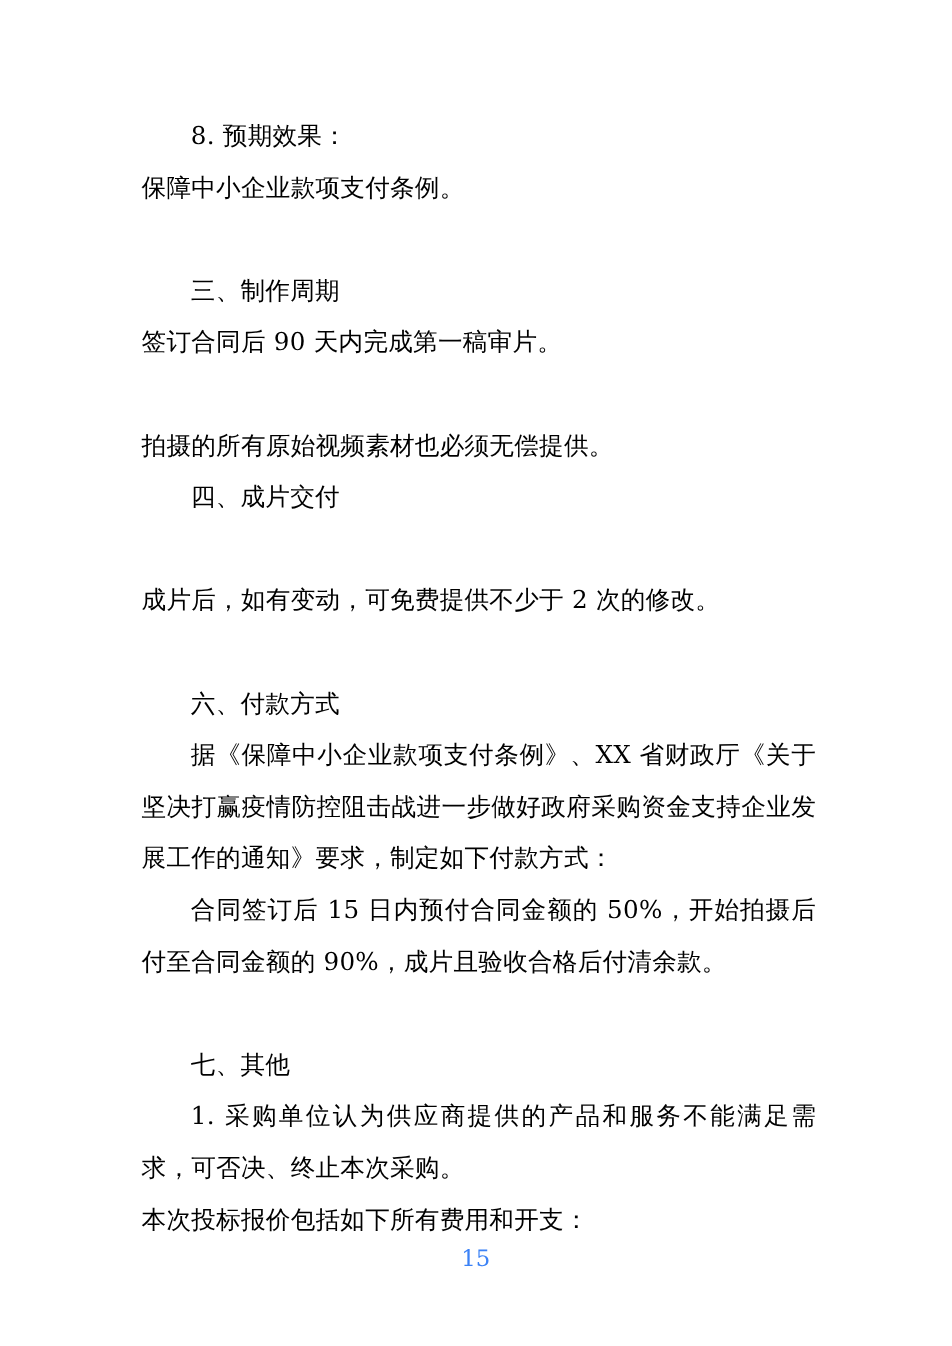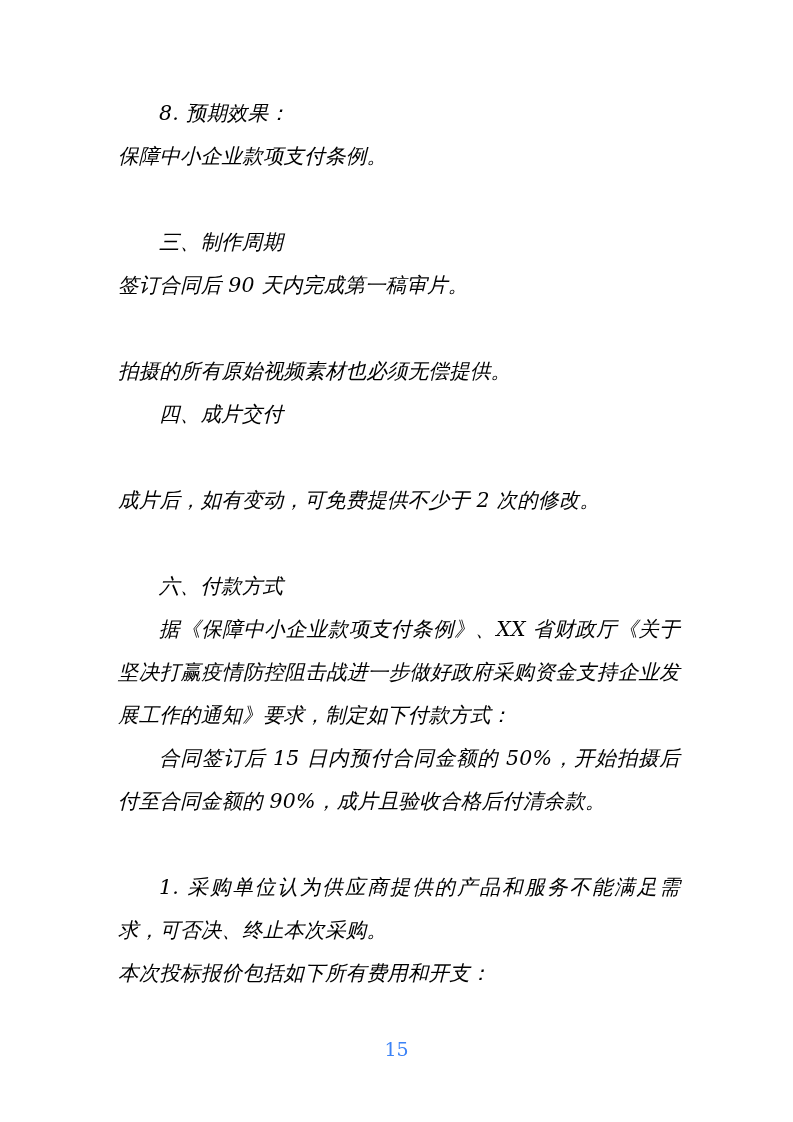--- a/index.html
+++ b/index.html
@@ -23,21 +23,20 @@
     top: 92px;
     width: 562px;
   }
   .para {
     font-size: 20.5px;
     line-height: 43px;
     text-align: justify;
     text-justify: inter-ideograph;
     margin: 0;
     letter-spacing: 0.2px;
-    font-style: italic;
   }
   .indent {
     text-indent: 41px;
   }
   .gap-block {
     height: 43px;
   }
   .page-number {
     position: absolute;
     left: 0;
@@ -79,20 +78,21 @@
     <div class="gap-block"></div>
 
     <div>
       <p class="para indent">六、付款方式</p>
       <p class="para indent">据《保障中小企业款项支付条例》、XX 省财政厅《关于坚决打赢疫情防控阻击战进一步做好政府采购资金支持企业发展工作的通知》要求，制定如下付款方式：</p>
       <p class="para indent">合同签订后 15 日内预付合同金额的 50%，开始拍摄后付至合同金额的 90%，成片且验收合格后付清余款。</p>
     </div>
     <div class="gap-block"></div>
 
     <div>
+      <p class="para indent">七、其他</p>
       <p class="para indent">1. 采购单位认为供应商提供的产品和服务不能满足需求，可否决、终止本次采购。</p>
       <p class="para">本次投标报价包括如下所有费用和开支：</p>
     </div>
 
   </div>
 
   <div class="page-number">15</div>
 </div>
 
 </body></html>

